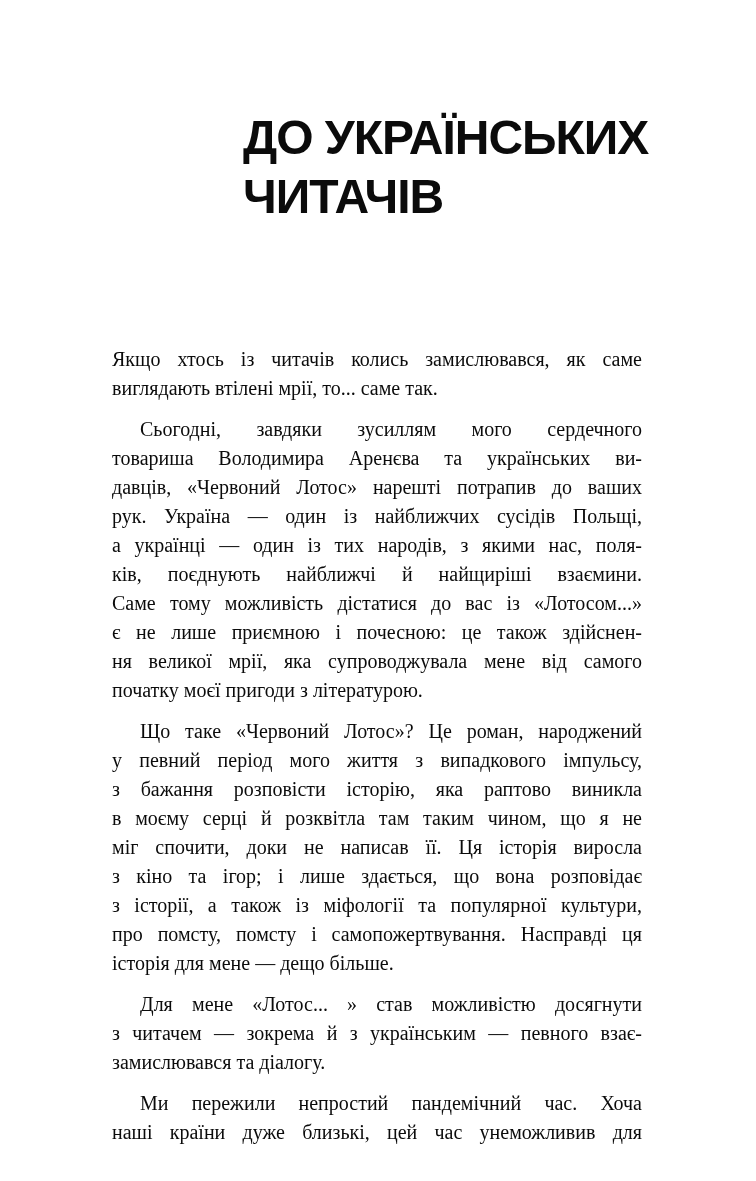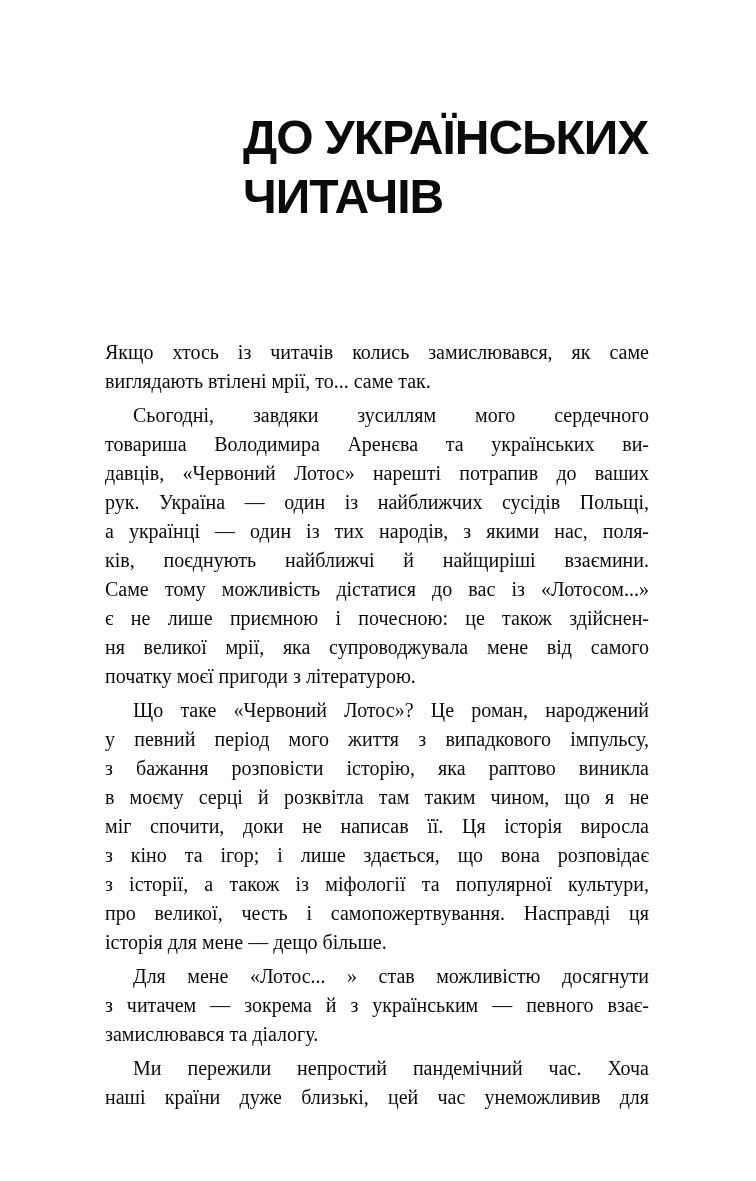--- a/index.html
+++ b/index.html
@@ -26,21 +26,21 @@
   }
   .body-text {
     position: absolute;
     left: 100px;
     top: 333px;
     width: 554px;
     font-size: 20px;
     line-height: 29px;
     color: #0b0b0b;
   }
-  .paragraph { margin: 5px; padding: 0; }
+  .paragraph { margin: 12px; padding: 0; }
   .line {
     text-align: justify;
     text-align-last: justify;
   }
   .line.para-end { text-align-last: left; }
   .line.indent { text-indent: 28px; }
 </style>
 </head>
 <body>
 
@@ -69,21 +69,21 @@
         <div class="line para-end">початку моєї пригоди з літературою.</div>
       </div>
       <div class="paragraph">
         <div class="line indent">Що таке «Червоний Лотос»? Це роман, народжений</div>
         <div class="line">у певний період мого життя з випадкового імпульсу,</div>
         <div class="line">з бажання розповісти історію, яка раптово виникла</div>
         <div class="line">в моєму серці й розквітла там таким чином, що я не</div>
         <div class="line">міг спочити, доки не написав її. Ця історія виросла</div>
         <div class="line">з кіно та ігор; і лише здається, що вона розповідає</div>
         <div class="line">з історії, а також із міфології та популярної культури,</div>
-        <div class="line">про великої, честь і самопожертвування. Насправді ця</div>
+        <div class="line">про помсту, помсту і самопожертвування. Насправді ця</div>
         <div class="line para-end">історія для мене — дещо більше.</div>
       </div>
       <div class="paragraph">
         <div class="line indent">Для мене «Лотос... » став можливістю досягнути</div>
         <div class="line">з читачем — зокрема й з українським — певного взає-</div>
         <div class="line para-end">замислювався та діалогу.</div>
       </div>
       <div class="paragraph">
         <div class="line indent">Ми пережили непростий пандемічний час. Хоча</div>
         <div class="line">наші країни дуже близькі, цей час унеможливив для</div>

